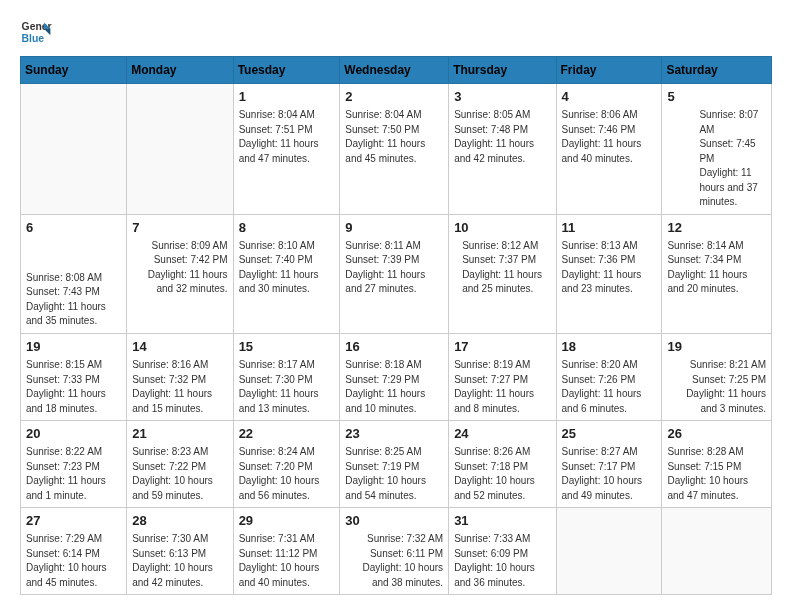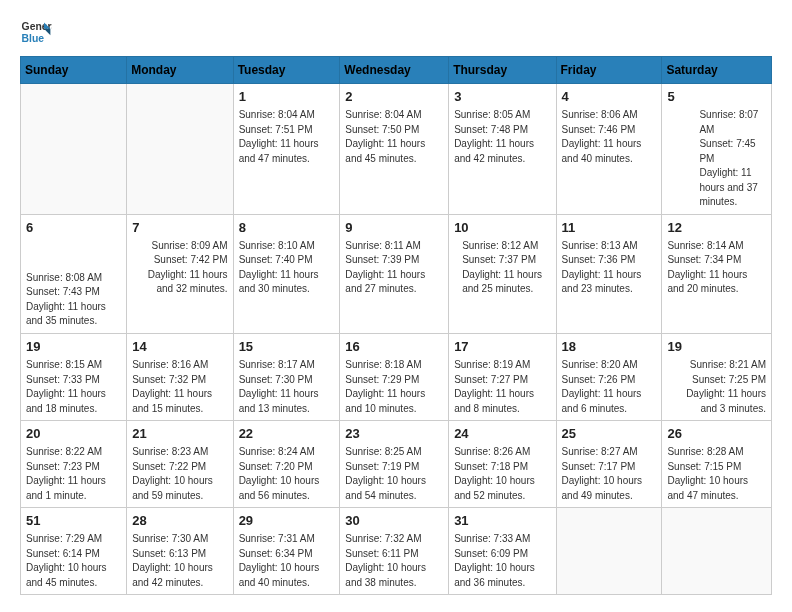--- a/index.html
+++ b/index.html
@@ -268,40 +268,40 @@
         </td>
         <td>
           <div class="day-number">26</div>
           <div class="day-detail" style="white-space: pre-line;">Sunrise: 8:28 AM
 Sunset: 7:15 PM
 Daylight: 10 hours and 47 minutes.</div>
         </td>
       </tr>
       <tr>
         <td>
-          <div class="day-number">51</div>
+          <div class="day-number">27</div>
           <div class="day-detail" style="white-space: pre-line;">Sunrise: 7:29 AM
 Sunset: 6:14 PM
 Daylight: 10 hours and 45 minutes.</div>
         </td>
         <td>
           <div class="day-number">28</div>
           <div class="day-detail" style="white-space: pre-line;">Sunrise: 7:30 AM
 Sunset: 6:13 PM
 Daylight: 10 hours and 42 minutes.</div>
         </td>
         <td>
           <div class="day-number">29</div>
           <div class="day-detail" style="white-space: pre-line;">Sunrise: 7:31 AM
-Sunset: 6:34 PM
+Sunset: 11:12 PM
 Daylight: 10 hours and 40 minutes.</div>
         </td>
         <td>
           <div class="day-number">30</div>
-          <div class="day-detail" style="white-space: pre-line;">Sunrise: 7:32 AM
+          <div class="day-detail" style="white-space: pre-line; text-align: right;">Sunrise: 7:32 AM
 Sunset: 6:11 PM
 Daylight: 10 hours and 38 minutes.</div>
         </td>
         <td>
           <div class="day-number">31</div>
           <div class="day-detail" style="white-space: pre-line;">Sunrise: 7:33 AM
 Sunset: 6:09 PM
 Daylight: 10 hours and 36 minutes.</div>
         </td>
         <td class="empty"></td>

